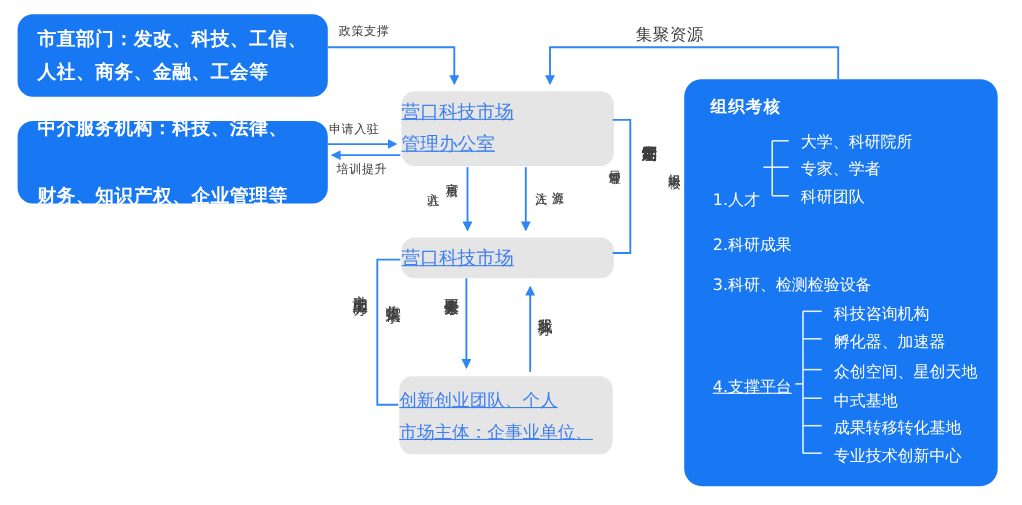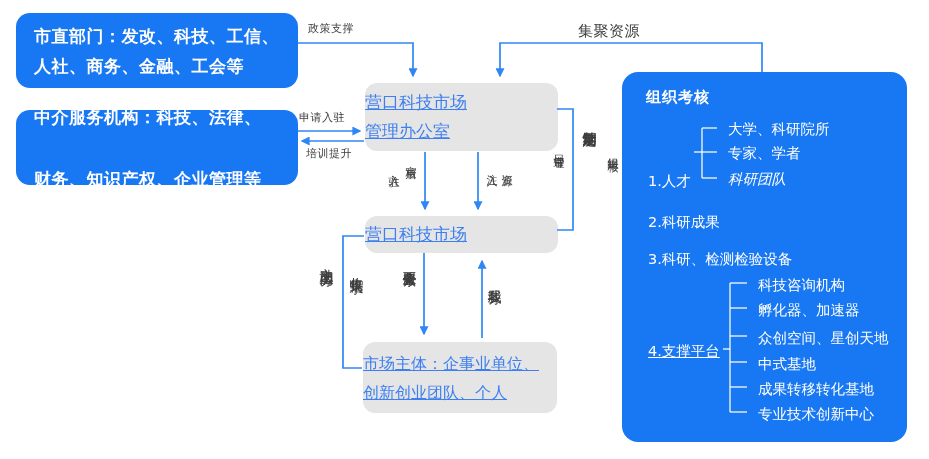--- a/index.html
+++ b/index.html
@@ -59,31 +59,31 @@
   <div class="graybox" style="left:365px; top:83px; width:193px; height:68px; font-size:17px; line-height:29px;">
     <div>营口科技市场</div>
     <div>管理办公室</div>
   </div>
 
   <div class="graybox" style="left:365px; top:216px; width:193px; height:37px; font-size:17px;">
     <div>营口科技市场</div>
   </div>
 
   <div class="graybox" style="left:363px; top:342px; width:194px; height:71px; font-size:16px; line-height:29px;">
+    <div>创新创业团队、个人</div>
     <div>市场主体：企事业单位、</div>
-    <div>创新创业团队、个人</div>
   </div>
 
   <div id="panel">
     <div class="p-text p-title" style="left:24px; top:16px;">组织考核</div>
 
     <div class="p-text" style="left:26px; top:72px;margin-top:28px;">1.人才</div>
     <div class="p-text" style="left:106px; top:48px;">大学、科研院所</div>
     <div class="p-text" style="left:106px; top:72px;">专家、学者</div>
-    <div class="p-text" style="left:106px; top:98px;font-style:italic;">科研团队</div>
+    <div class="p-text" style="left:106px; top:98px;">科研团队</div>
 
     <div class="p-text" style="left:26px; top:141px;">2.科研成果</div>
     <div class="p-text" style="left:26px; top:163px;margin-top:15px;">3.科研、检测检验设备</div>
 
     <div class="p-text" style="left:26px; top:270px;text-decoration:underline;">4.支撑平台</div>
     <div class="p-text" style="left:136px; top:204px;">科技咨询机构</div>
     <div class="p-text" style="left:136px; top:229px;text-align:right;">孵化器、加速器</div>
     <div class="p-text" style="left:136px; top:257px;">众创空间、星创天地</div>
     <div class="p-text" style="left:136px; top:283px;">中式基地</div>
     <div class="p-text" style="left:136px; top:308px;">成果转移转化基地</div>

